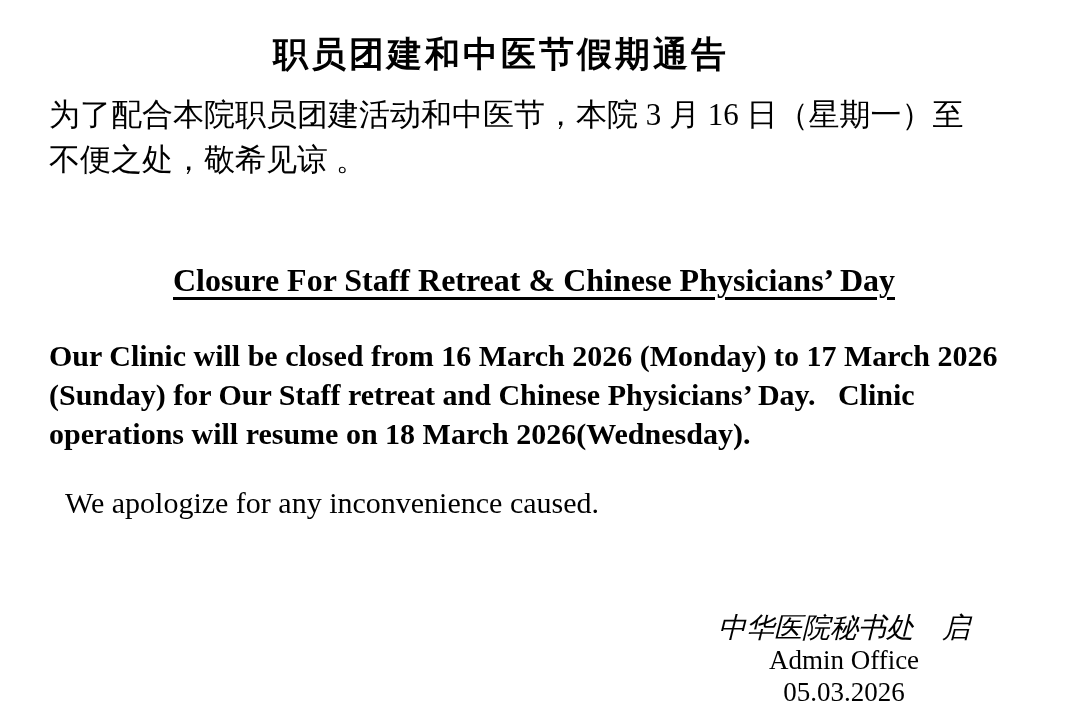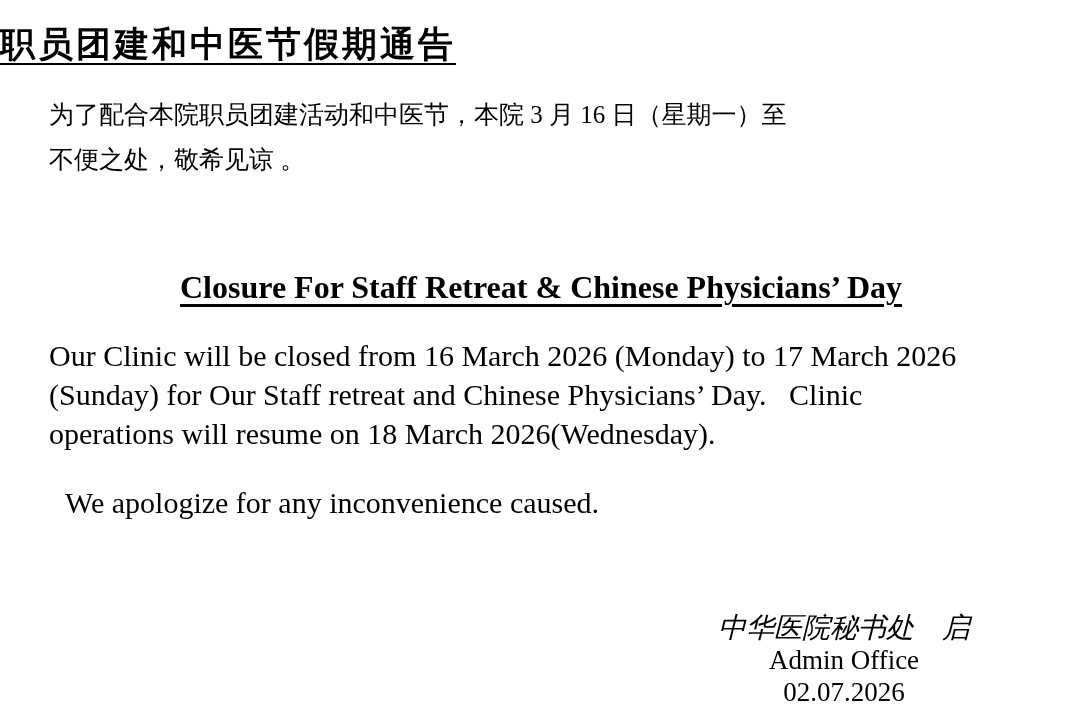--- a/index.html
+++ b/index.html
@@ -7,58 +7,59 @@
     position: relative;
     width: 1066px;
     height: 711px;
     background: #ffffff;
     color: #000000;
     font-family: "Liberation Serif", "DejaVu Serif", serif;
     overflow: hidden;
   }
   .zh-title {
     position: absolute;
-    top: 21px; left: 0;
+    top: 31px; left: 0;
     width: 1002px;
     margin: 0;
+    text-align: center;
     font-size: 35px;
     font-weight: bold;
     letter-spacing: 3px;
-    text-decoration: underline;
     text-decoration-thickness: 2px;
     text-underline-offset: 7px;
     white-space: pre-wrap;
   }
   .zh-body {
     position: absolute;
     top: 92px; left: 49px;
     width: 990px;
-    font-size: 25px;
+    font-size: 31px;
     line-height: 45px;
   }
   .zh-line, .en-line { white-space: pre-wrap; }
   .en-title {
     position: absolute;
     top: 261px; left: 40px;
     width: 986px;
-    margin: 8px;
+    margin: 1px;
     text-align: center;
     font-size: 32px;
     font-weight: bold;
     text-decoration: underline;
     text-decoration-thickness: 3px;
     text-underline-offset: 6px;
     white-space: pre-wrap;
   }
   .en-body {
     position: absolute;
     top: 336px; left: 49px;
     width: 990px;
     font-size: 30px;
     line-height: 39px;
+    font-weight: bold;
   }
   .apology {
     position: absolute;
     top: 470px; left: 49px;
     margin: 16px;
     font-size: 30px;
     white-space: pre-wrap;
   }
   .signature {
     position: absolute;
@@ -94,16 +95,16 @@
     <div class="en-line">Our Clinic will be closed from 16 March 2026 (Monday) to 17 March 2026</div>
     <div class="en-line">(Sunday) for Our Staff retreat and Chinese Physicians’ Day.   Clinic</div>
     <div class="en-line">operations will resume on 18 March 2026(Wednesday).</div>
   </div>
 
   <p class="apology">We apologize for any inconvenience caused.</p>
 
   <div class="signature">
     <div class="sig-zh">中华医院秘书处　启</div>
     <div class="sig-en">Admin Office</div>
-    <div class="sig-date">02.07.2026</div>
+    <div class="sig-date">05.03.2026</div>
   </div>
 
 </div>
 
 </body></html>

